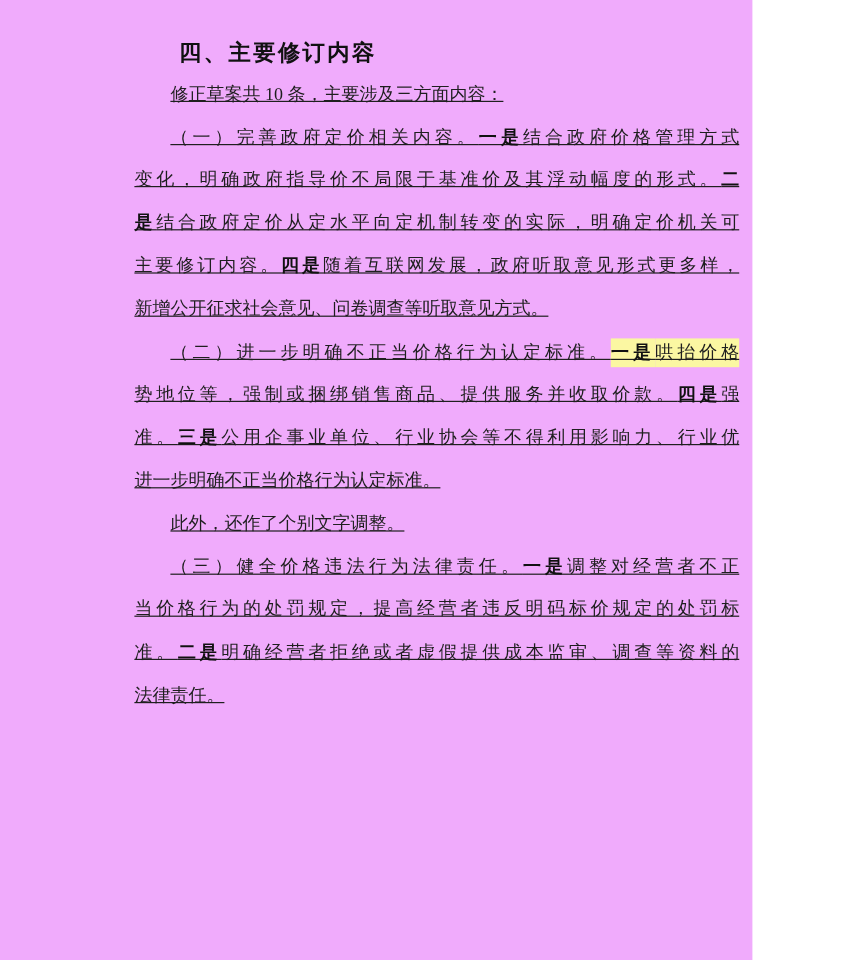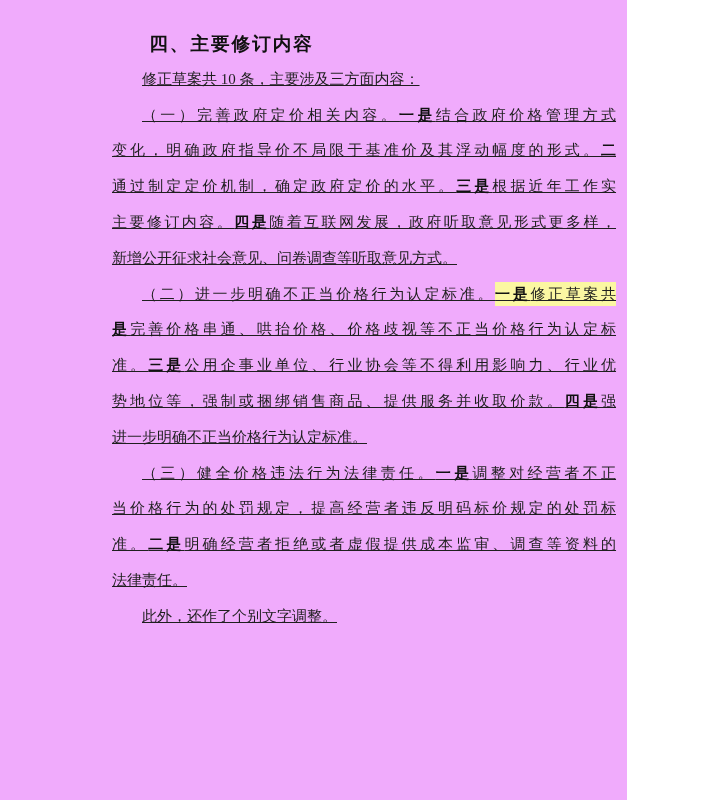--- a/index.html
+++ b/index.html
@@ -68,35 +68,34 @@
     <div class="heading-line">
       <span>四、主要修订内容</span>
     </div>
     <div id="doc-body">
         <div class="para">
           <div class="line last indent"><span class="seg">修正草案共 10 条，主要涉及三方面内容：</span></div>
         </div>
         <div class="para">
           <div class="line indent"><span class="seg kai">（一）完善政府定价相关内容。</span><span class="seg marker">一是</span><span class="seg">结合政府价格管理方式</span></div>
           <div class="line"><span class="seg">变化，明确政府指导价不局限于基准价及其浮动幅度的形式。</span><span class="seg marker">二</span></div>
-          <div class="line"><span class="seg">通过制定定价机制，确定政府定价的水平。</span><span class="seg marker">三是</span><span class="seg">根据近年工作实</span></div>
+          <div class="line"><span class="seg marker">是</span><span class="seg">结合政府定价从定水平向定机制转变的实际，明确定价机关可</span></div>
           <div class="line"><span class="seg">主要修订内容。</span><span class="seg marker">四是</span><span class="seg">随着互联网发展，政府听取意见形式更多样，</span></div>
           <div class="line last"><span class="seg">新增公开征求社会意见、问卷调查等听取意见方式。</span></div>
         </div>
         <div class="para">
-          <div class="line indent"><span class="seg kai">（二）进一步明确不正当价格行为认定标准。</span><span class="seg marker hl">一是</span><span class="seg hl">修正草案共</span></div>
-          <div class="line"><span class="seg marker">是</span><span class="seg">完善价格串通、哄抬价格、价格歧视等不正当价格行为认定标</span></div>
+          <div class="line indent"><span class="seg kai">（二）进一步明确不正当价格行为认定标准。</span><span class="seg marker hl">一是</span><span class="seg hl">哄抬价格</span></div>
+          <div class="line"><span class="seg">势地位等，强制或捆绑销售商品、提供服务并收取价款。</span><span class="seg marker">四是</span><span class="seg">强</span></div>
           <div class="line"><span class="seg">准。</span><span class="seg marker">三是</span><span class="seg">公用企事业单位、行业协会等不得利用影响力、行业优</span></div>
-          <div class="line"><span class="seg">势地位等，强制或捆绑销售商品、提供服务并收取价款。</span><span class="seg marker">四是</span><span class="seg">强</span></div>
           <div class="line last"><span class="seg">进一步明确不正当价格行为认定标准。</span></div>
+        </div>
+        <div class="para">
+          <div class="line last indent"><span class="seg">此外，还作了个别文字调整。</span></div>
         </div>
         <div class="para">
           <div class="line indent"><span class="seg kai">（三）健全价格违法行为法律责任。</span><span class="seg marker">一是</span><span class="seg">调整对经营者不正</span></div>
           <div class="line"><span class="seg">当价格行为的处罚规定，提高经营者违反明码标价规定的处罚标</span></div>
           <div class="line"><span class="seg">准。</span><span class="seg marker">二是</span><span class="seg">明确经营者拒绝或者虚假提供成本监审、调查等资料的</span></div>
           <div class="line last"><span class="seg">法律责任。</span></div>
         </div>
-        <div class="para">
-          <div class="line last indent"><span class="seg">此外，还作了个别文字调整。</span></div>
-        </div>
       </div>
   </div>
 </div>
 
 </body></html>

